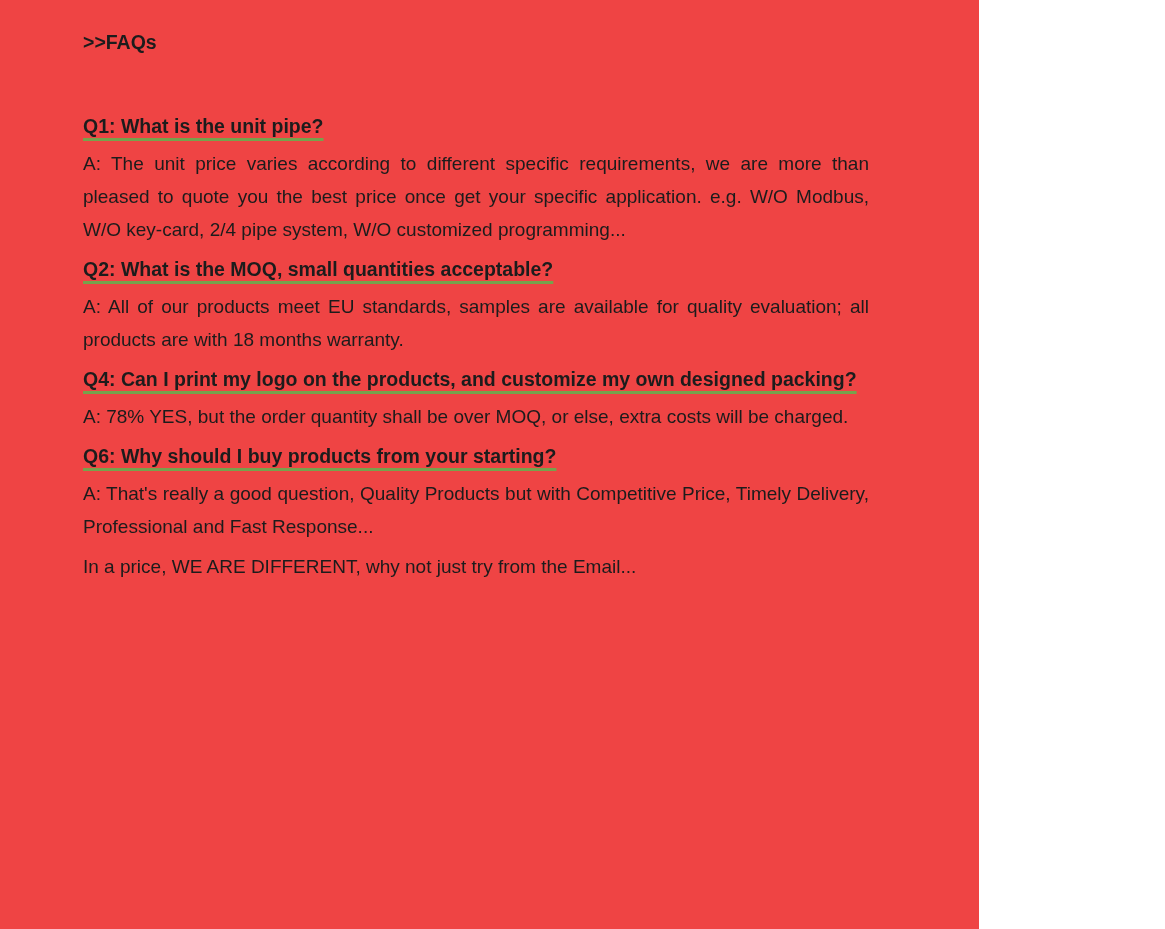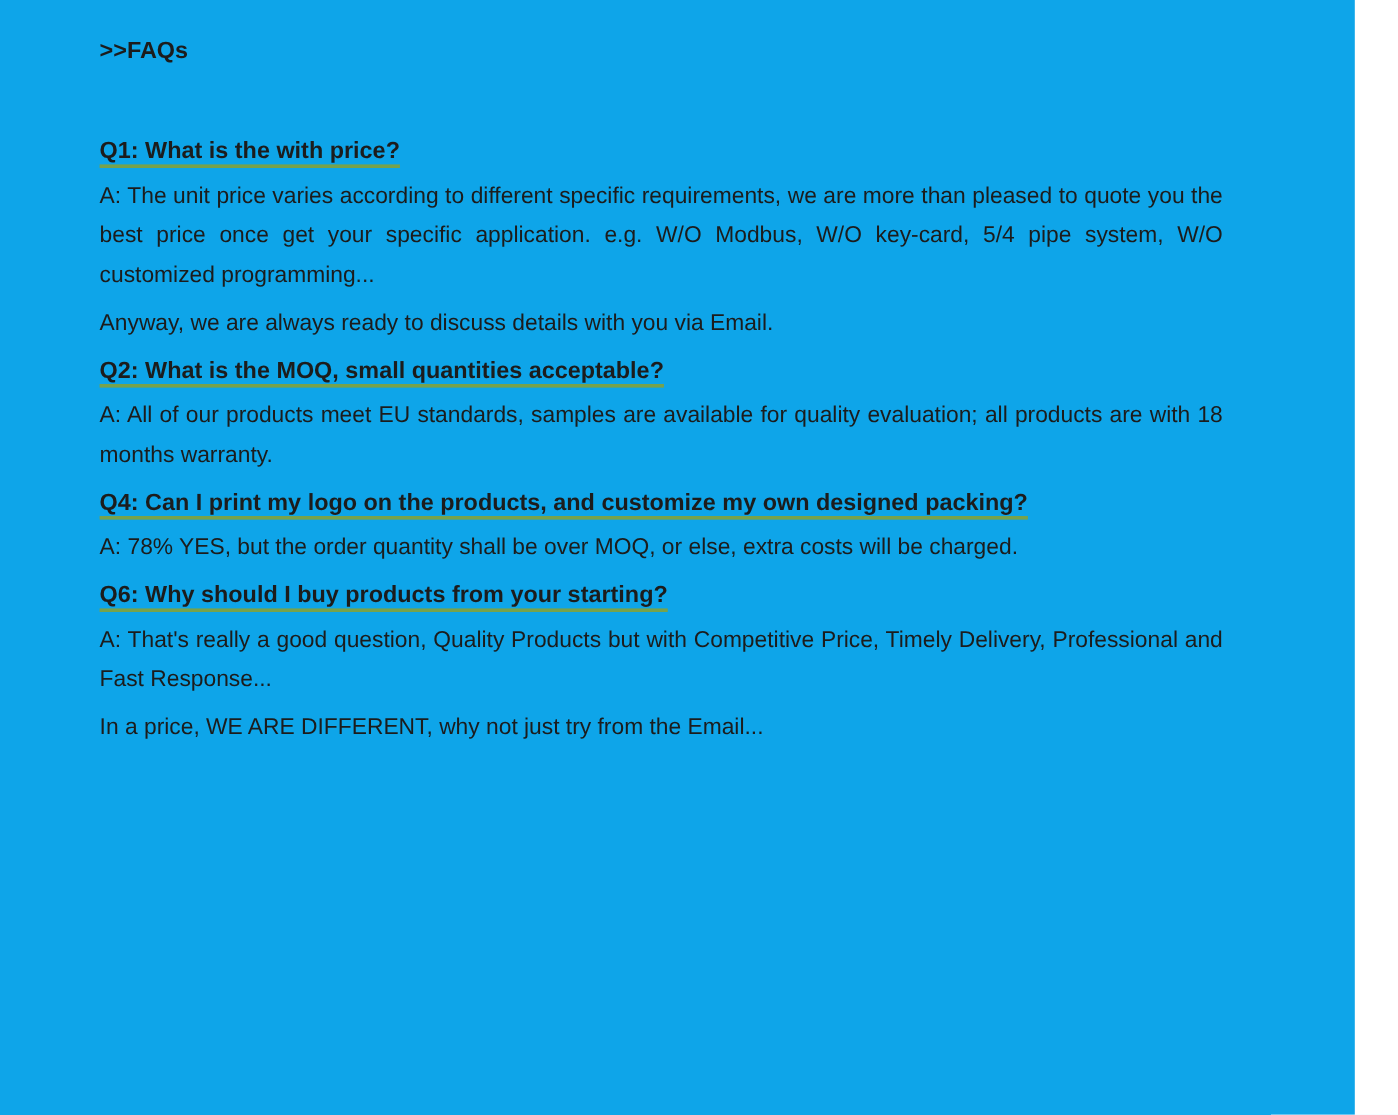--- a/index.html
+++ b/index.html
@@ -2,24 +2,24 @@
 <html><head>
 <meta charset="utf-8">
 <style>
   html, body {
     margin: 0;
     padding: 0;
     background: #ffffff;
   }
   .page {
     box-sizing: border-box;
-    width: 1129px;
+    width: 979px;
     height: 929px;
     padding: 30px 110px 36px 83px;
-    background: #0ea5e9;
+    background: #ef4444;
     font-family: "Liberation Sans", sans-serif;
     font-size: 19px;
     line-height: 33px;
     color: #1c1c1c;
     overflow: hidden;
   }
   .doc-title {
     font-weight: bold;
     font-size: 19.5px;
     line-height: 24px;
@@ -50,23 +50,22 @@
   }
 </style>
 </head>
 <body>
 
 <div class="page">
 
   <h1 class="doc-title">&gt;&gt;FAQs</h1>
 
   <section class="faq-item">
-    <h2 class="question"><span class="q-text">Q1: What is the with price?</span></h2>
-    <p class="answer">A: The unit price varies according to different specific requirements, we are more than pleased to quote you the best price once get your specific application. e.g. W/O Modbus, W/O key-card, 5/4 pipe system, W/O customized programming...</p>
-    <p class="answer">Anyway, we are always ready to discuss details with you via Email.</p>
+    <h2 class="question"><span class="q-text">Q1: What is the unit pipe?</span></h2>
+    <p class="answer">A: The unit price varies according to different specific requirements, we are more than pleased to quote you the best price once get your specific application. e.g. W/O Modbus, W/O key-card, 2/4 pipe system, W/O customized programming...</p>
   </section>
 
   <section class="faq-item">
     <h2 class="question"><span class="q-text">Q2: What is the MOQ, small quantities acceptable?</span></h2>
   </section>
 
   <section class="faq-item">
     <p class="answer">A: All of our products meet EU standards, samples are available for quality evaluation; all products are with 18 months warranty.</p>
   </section>
 

